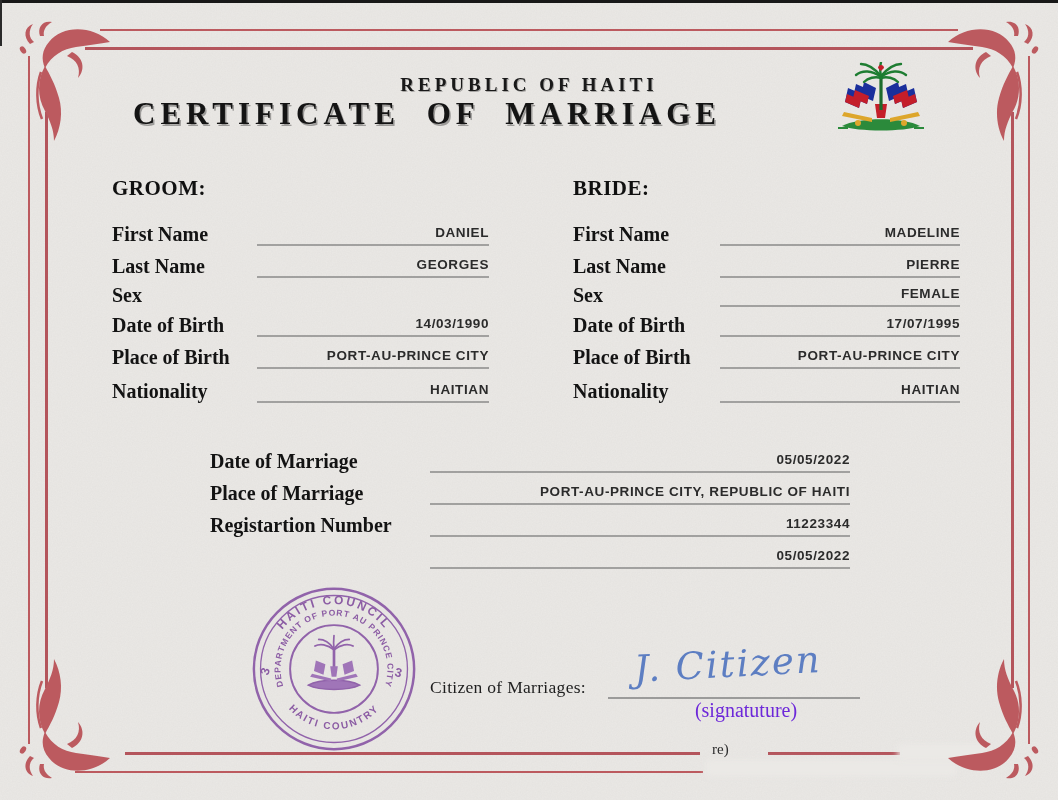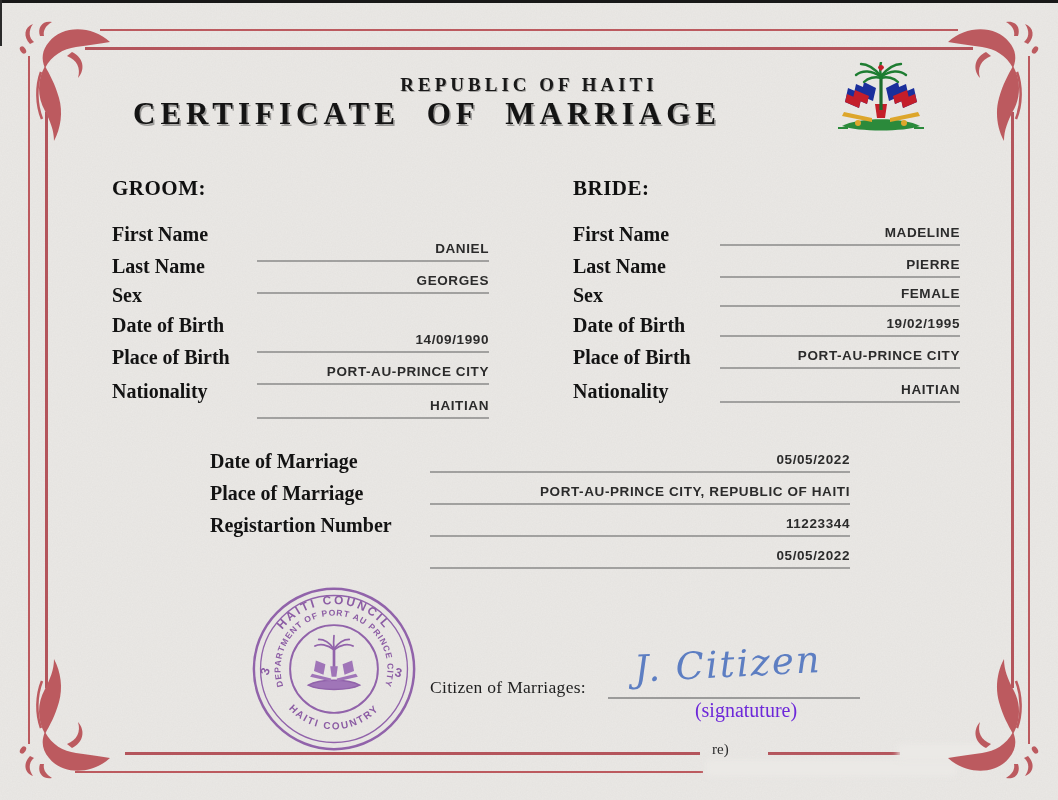--- a/index.html
+++ b/index.html
@@ -71,21 +71,21 @@
   .fvalue {
     position:absolute; top:2px;
     font-family:"Liberation Sans", sans-serif;
     font-size:13.5px; font-weight:700; letter-spacing:.6px; color:#2b2b2b;
     border-bottom:2px solid rgba(115,115,115,.6);
     padding-bottom:4px; line-height:15px;
   }
   .g-label { left:112px; }
   .b-label { left:573px; }
   .m-label { left:210px; }
-  .g-value { left:257px; width:232px; padding-left:26px;margin-top:16px; }
+  .g-value { left:257px; width:232px; padding-left:26px; }
   .b-value { left:720px; width:240px; padding-left:26px; }
   .m-value { left:430px; width:420px; padding-left:70px; }
 
   
   .stamp { position:absolute; top:586px; left:251px; width:166px; height:166px; opacity:.92; }
   .stamp svg { width:100%; height:100%; }
   .stamp text { fill:#84519f; font-family:"Liberation Sans", sans-serif; font-weight:700; }
 
   
   .registrar-label {
@@ -253,21 +253,21 @@
   </div>
   <div class="row" style="top:255px">
     <span class="flabel g-label">Last Name</span>
     <span class="fvalue g-value">GEORGES</span>
   </div>
   <div class="row" style="top:284px">
     <span class="flabel g-label">Sex</span>
   </div>
   <div class="row" style="top:314px">
     <span class="flabel g-label">Date of Birth</span>
-    <span class="fvalue g-value">14/09/1990</span>
+    <span class="fvalue g-value">14/03/1990</span>
   </div>
   <div class="row" style="top:346px">
     <span class="flabel g-label">Place of Birth</span>
     <span class="fvalue g-value">PORT-AU-PRINCE CITY</span>
   </div>
   <div class="row" style="top:380px">
     <span class="flabel g-label">Nationality</span>
     <span class="fvalue g-value">HAITIAN</span>
   </div>
 
@@ -280,21 +280,21 @@
   <div class="row" style="top:255px">
     <span class="flabel b-label">Last Name</span>
     <span class="fvalue b-value">PIERRE</span>
   </div>
   <div class="row" style="top:284px">
     <span class="flabel b-label">Sex</span>
     <span class="fvalue b-value">FEMALE</span>
   </div>
   <div class="row" style="top:314px">
     <span class="flabel b-label">Date of Birth</span>
-    <span class="fvalue b-value">19/02/1995</span>
+    <span class="fvalue b-value">17/07/1995</span>
   </div>
   <div class="row" style="top:346px">
     <span class="flabel b-label">Place of Birth</span>
     <span class="fvalue b-value">PORT-AU-PRINCE CITY</span>
   </div>
   <div class="row" style="top:380px">
     <span class="flabel b-label">Nationality</span>
     <span class="fvalue b-value">HAITIAN</span>
   </div>
 

